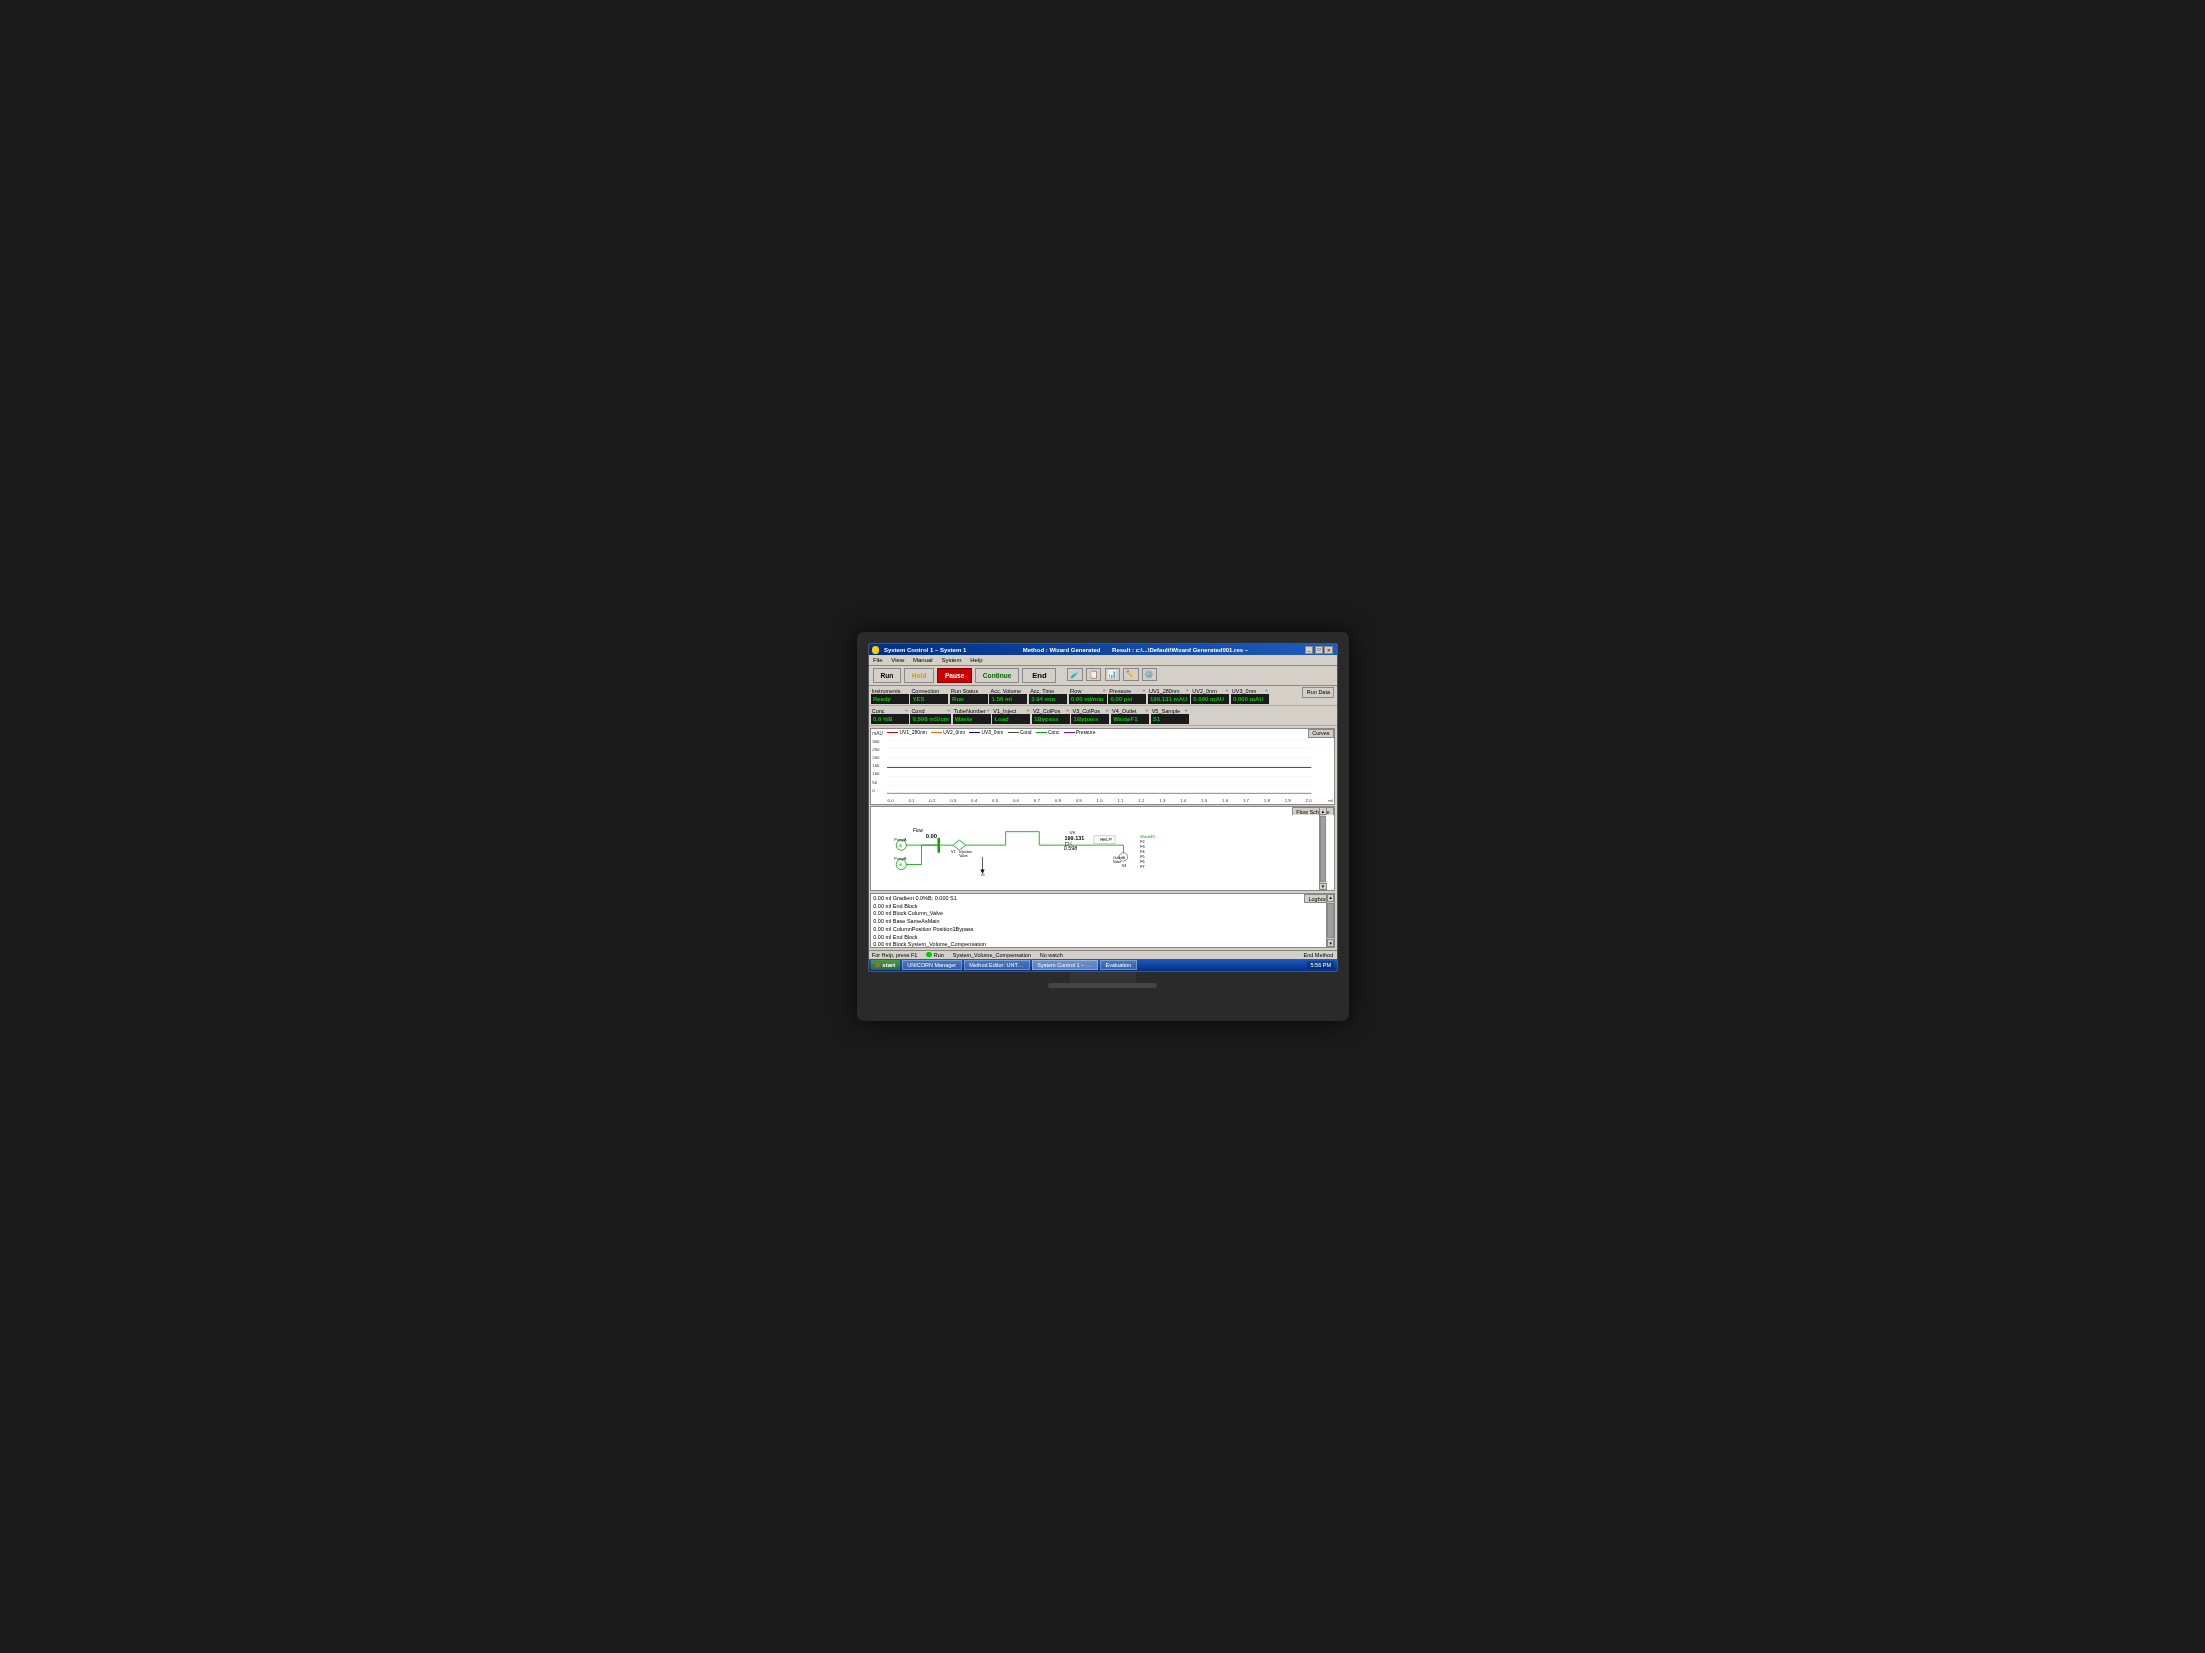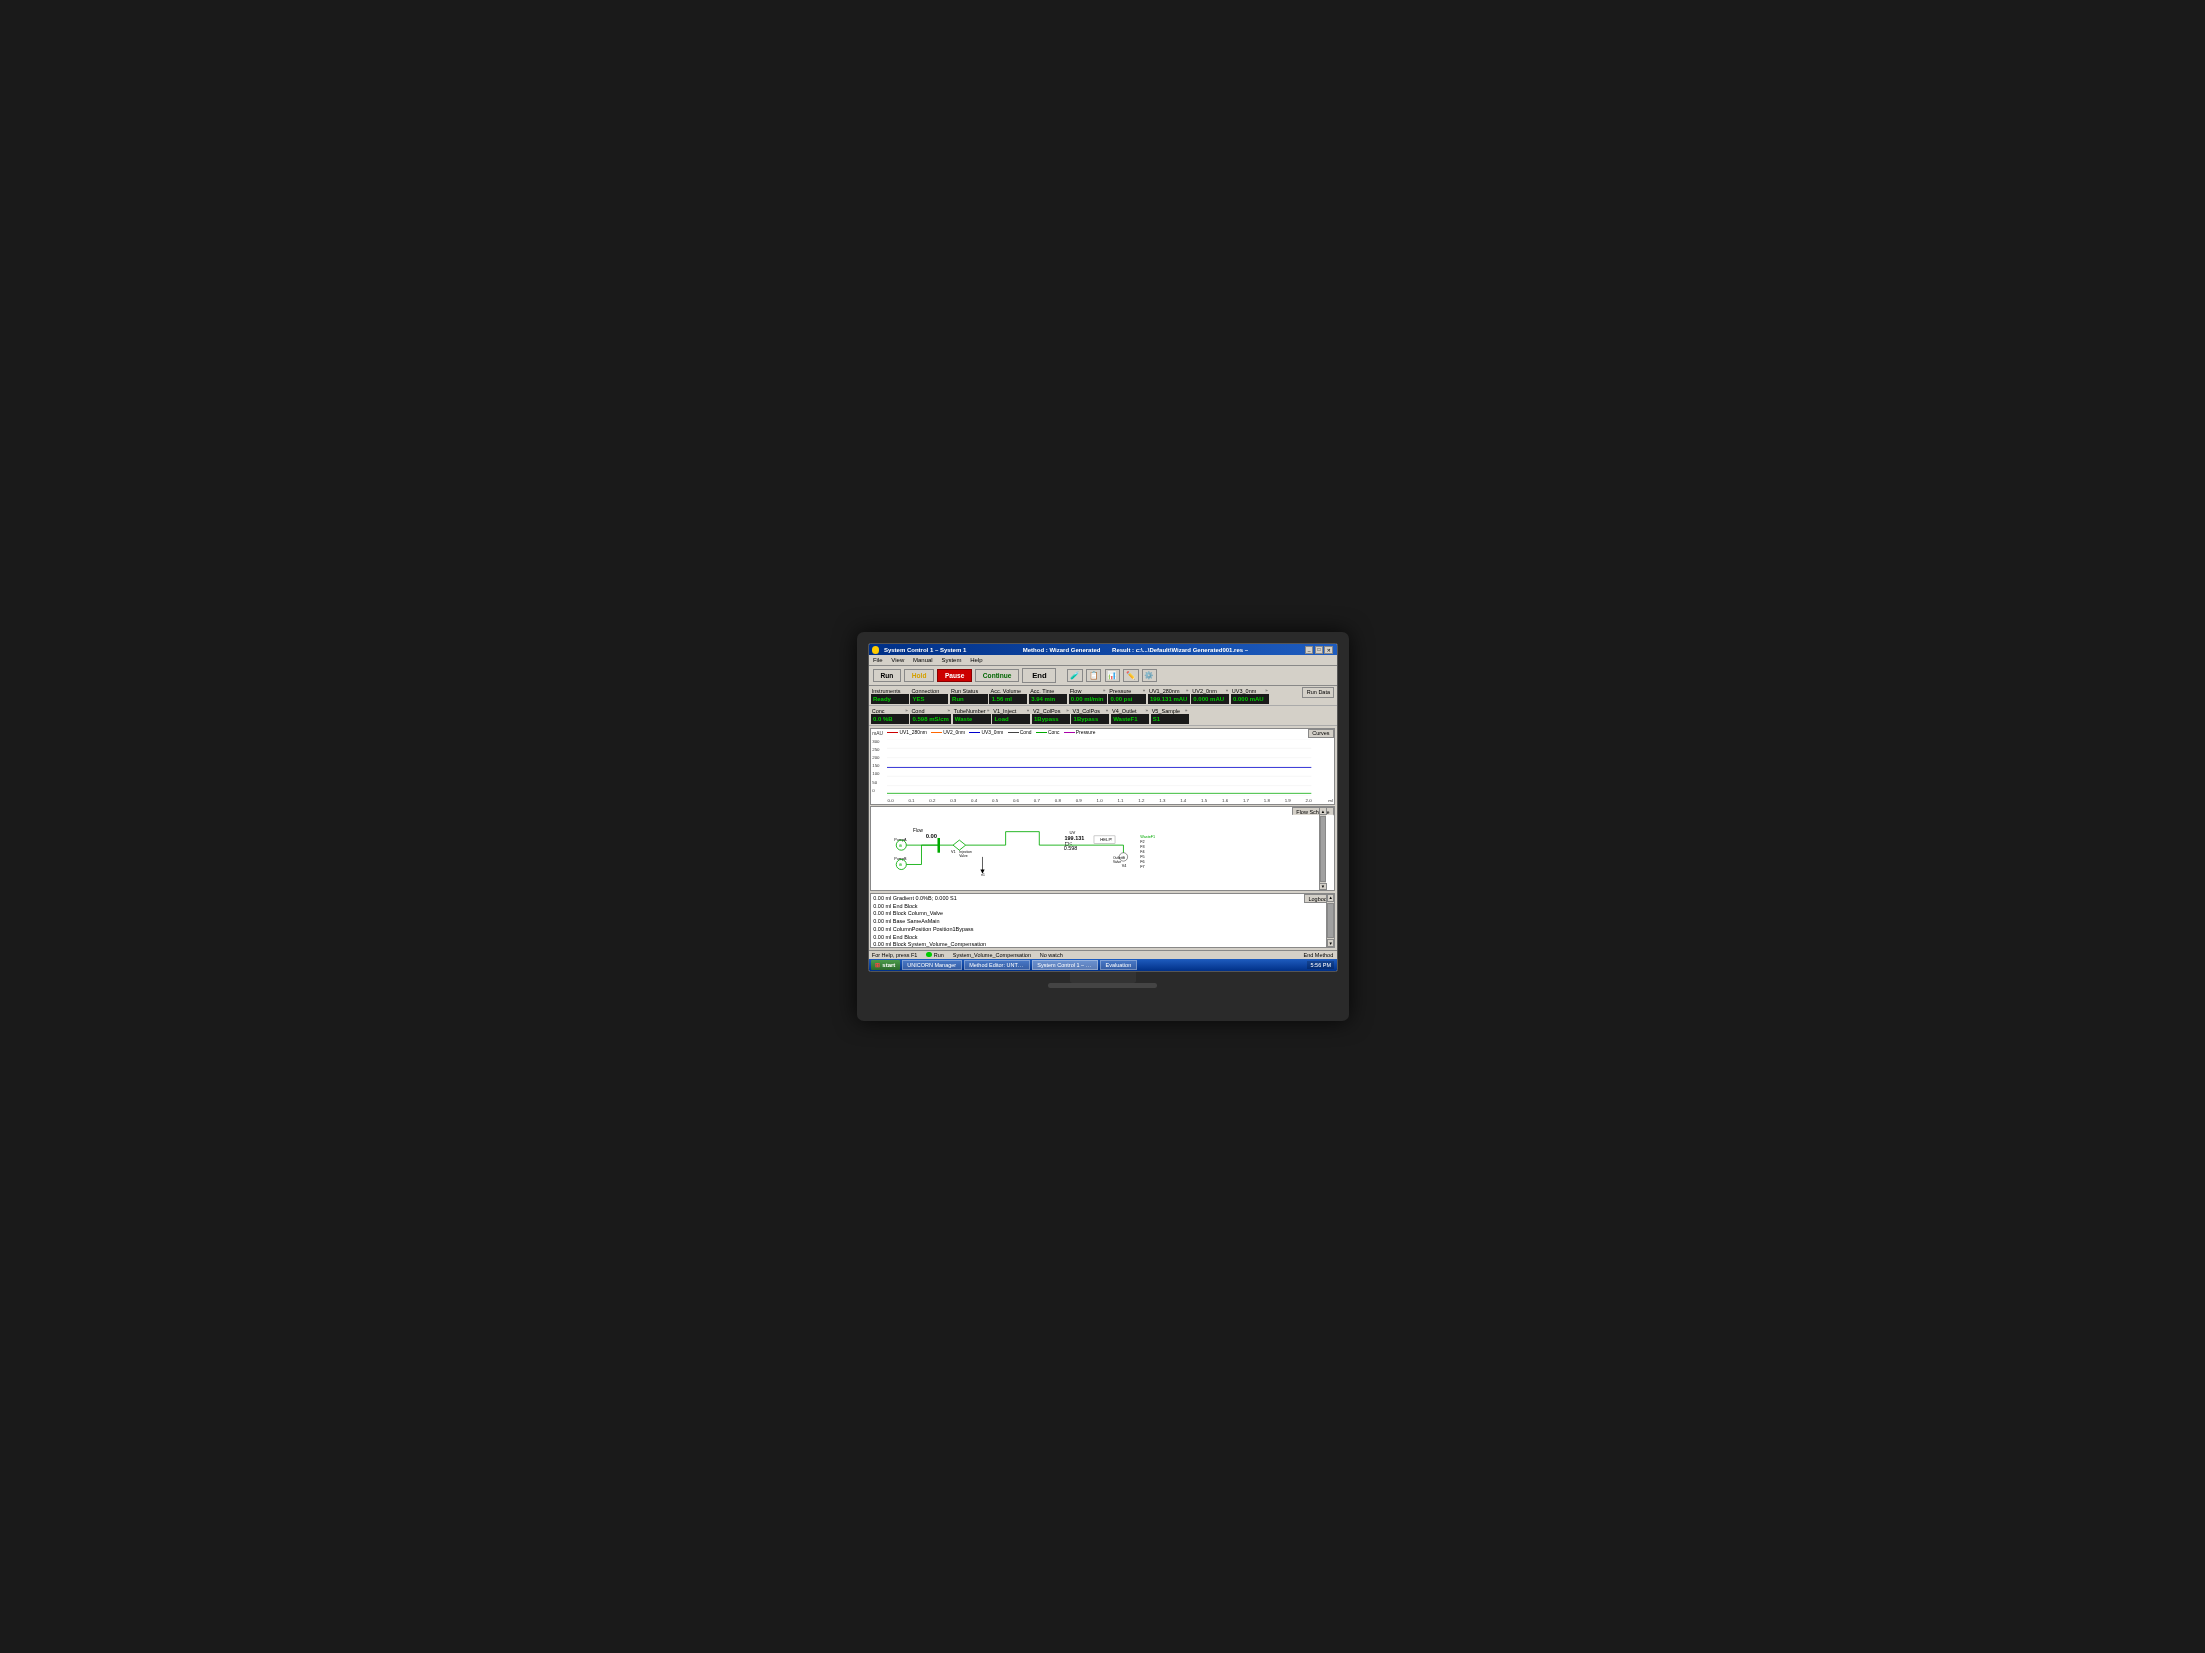--- a/index.html
+++ b/index.html
@@ -77,21 +77,20 @@
     }
     .menu-item {
       padding: 0.5px 2.2px;
       cursor: pointer;
     }
     
     .toolbar {
       background: #d4d0c8;
       padding: 2.2px 4.4px;
       display: flex;
-      align-items: center;
       gap: 3.3px;
       border-bottom: 0.5px solid #888;
     }
     .btn-run {
       background: #d4d0c8;
       border: 0.5px solid #888;
       padding: 2.2px 6.6px;
       font-size: 6.6px;
       font-weight: bold;
       cursor: pointer;

